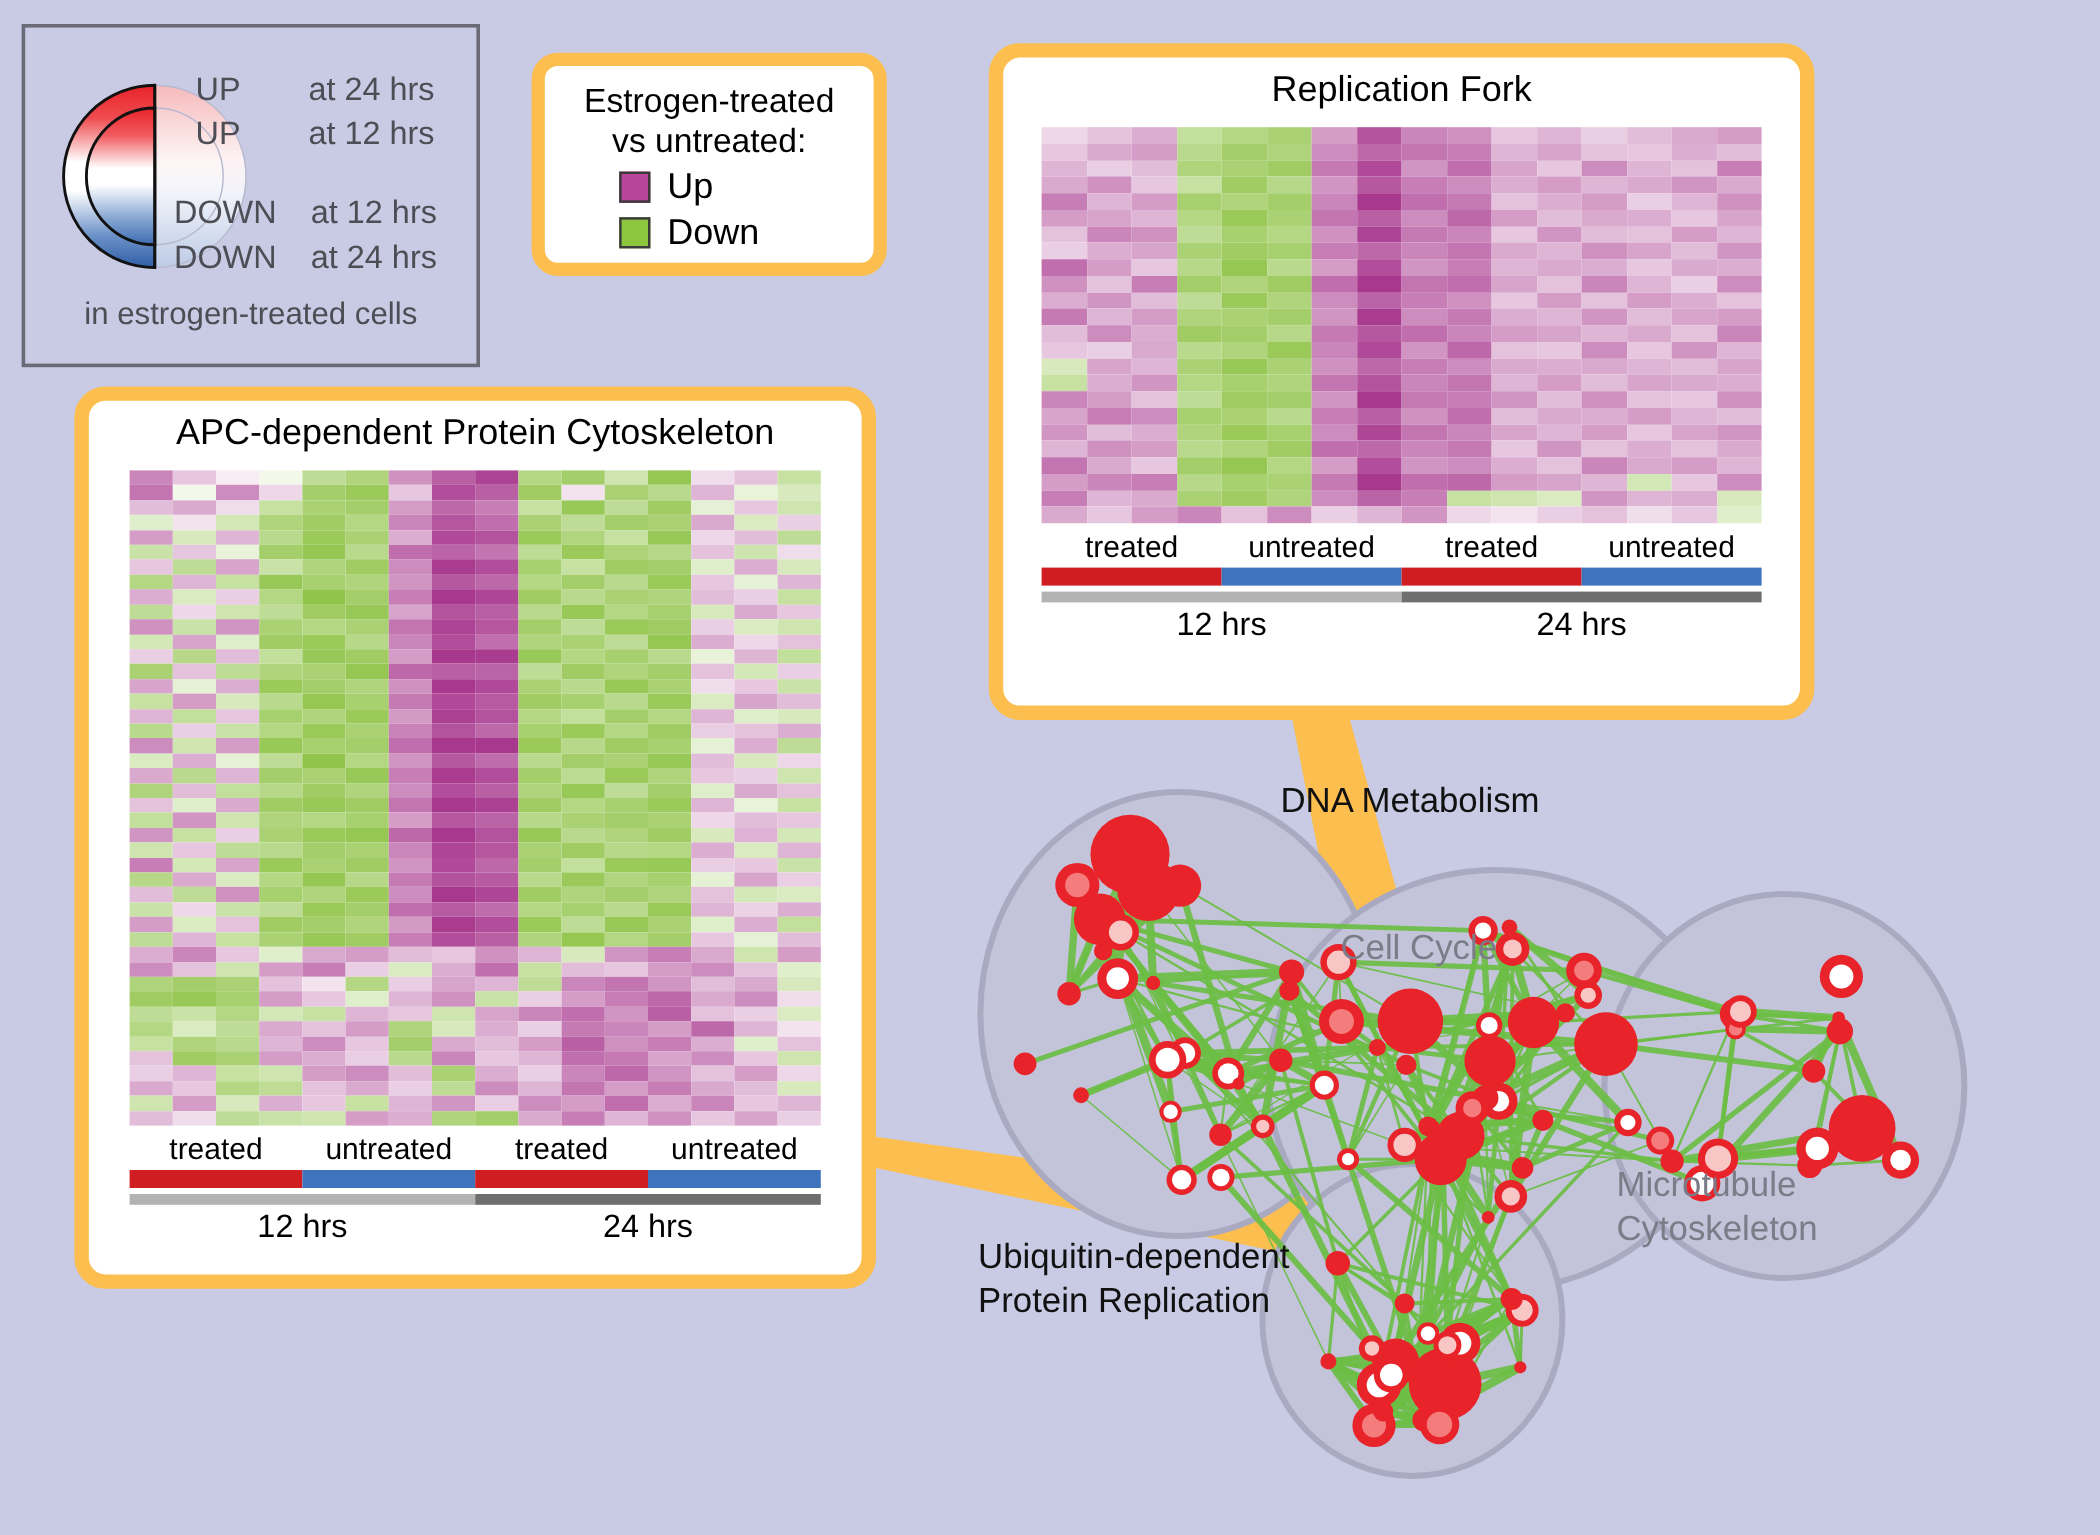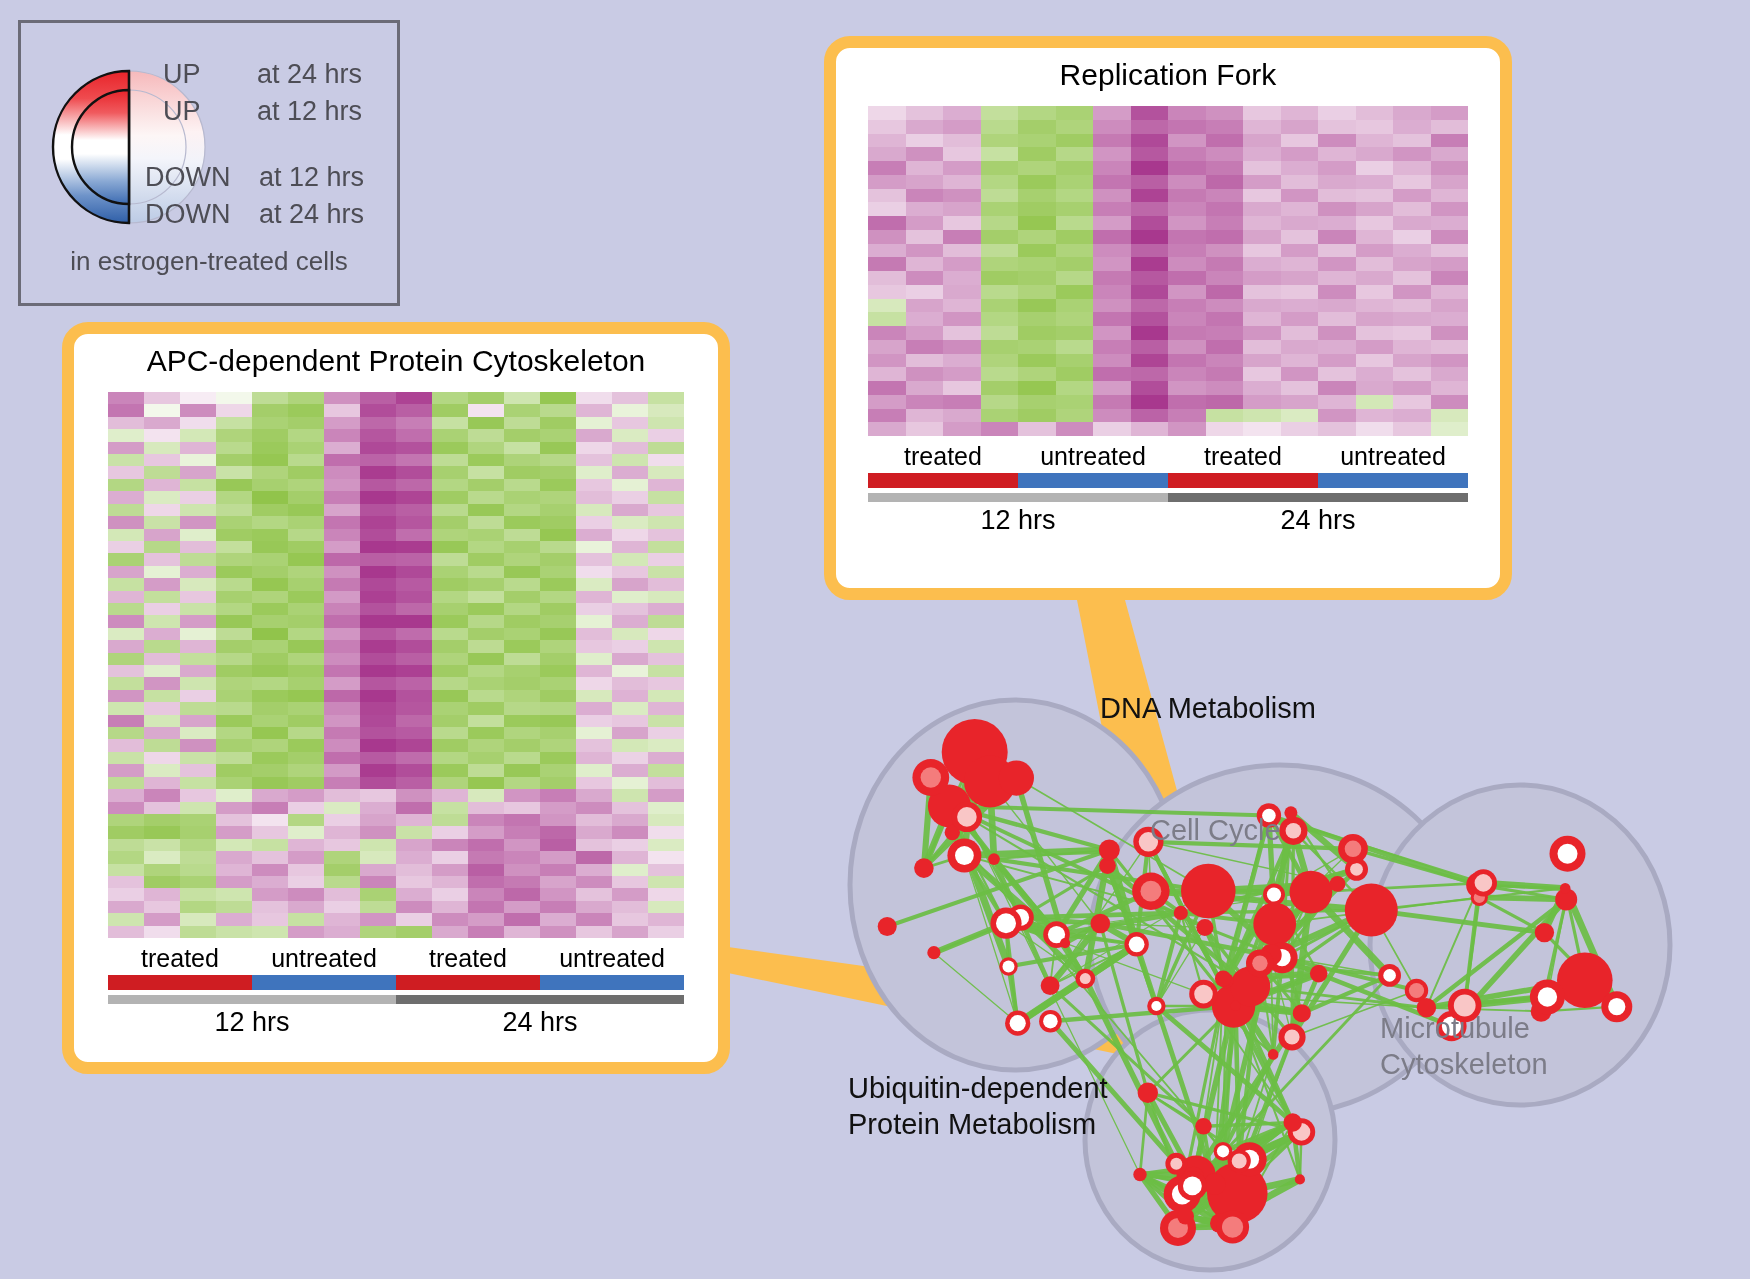--- a/index.html
+++ b/index.html
@@ -67,21 +67,21 @@
     flex:1;text-align:center;font-size:25px;color:#000;
   }
   .bar-row{display:flex;height:15px;margin-top:2px;}
   .bar-row .seg{flex:1;}
   .bar-row2{display:flex;height:9px;margin-top:5px;}
   .bar-row2 .seg{flex:1;}
   .hrs-row{display:flex;margin-top:3px;}
   .hrs-row span{flex:1;text-align:center;font-size:27px;color:#000;}
 
   
-  .network{position:absolute;left:780px;top:600px;width:960px;height:587px;margin-top:40px;}
+  .network{position:absolute;left:747px;top:600px;width:960px;height:587px;}
   .net-label{
     position:absolute;white-space:pre-line;font-size:29px;line-height:36px;
   }
   .net-label.dark{color:#111;}
   .net-label.gray{color:#7c7c88;}
 
   
   .connector{position:absolute;left:0;top:0;width:1750px;height:1279px;pointer-events:none;}
 </style>
 </head>
@@ -137,20 +137,34 @@
     <div class="legend-text" style="left:124px;top:139px;">DOWN</div>
     <div class="legend-text" style="left:238px;top:139px;">at 12 hrs</div>
     <div class="legend-text" style="left:124px;top:176px;">DOWN</div>
     <div class="legend-text" style="left:238px;top:176px;">at 24 hrs</div>
 
     <div class="legend-foot">
       <div>in estrogen-treated cells</div>
     </div>
   </div>
 
+  <div class="orange-panel key-panel">
+    <div class="key-title">
+      <div>Estrogen-treated</div>
+      <div>vs untreated:</div>
+    </div>
+    <div class="key-row">
+      <span class="key-sw" id="kc0" style="background: rgb(184, 69, 154);"></span>
+      <span class="key-lbl">Up</span>
+    </div>
+    <div class="key-row">
+      <span class="key-sw" id="kc1" style="background: rgb(140, 198, 63);"></span>
+      <span class="key-lbl">Down</span>
+    </div>
+  </div>
 
   <svg class="connector">
 
     <polygon points="1077,600 1125,600 1185,820 1212,800 1180,880 1090,850 1122,830" fill="#fcbe4e"></polygon>
 
     <polygon points="728,947 1162,1008 1160,988 1232,1035 1158,1082 1156,1062 728,973" fill="#fcbe4e"></polygon>
   </svg>
 
   <div class="network">
     <svg viewBox="0 0 960 679" width="960" height="679">
@@ -639,21 +653,21 @@
           <circle cx="452.6" cy="587.1" r="10.6" fill="#f47c7c"></circle>
           <circle cx="367.8" cy="452.7" r="10.2" fill="#e8242a"></circle>
         </g>
     </svg>
 
     <div class="net-label dark" style="left:320px;top:50px;">DNA Metabolism</div>
     <div class="net-label gray" style="left:370px;top:172px;">Cell Cycle</div>
     <div class="net-label gray" style="left:600px;top:370px;">Microtubule
 Cytoskeleton</div>
     <div class="net-label dark" style="left:68px;top:430px;">Ubiquitin-dependent
-Protein Metabolism</div>
+Protein Replication</div>
   </div>
 
   <div class="orange-panel" id="panel-replication" style="left:824px;top:36px;width:688px;height:564px;">
     <div class="panel-title">Replication Fork</div>
     <div class="hm-wrap" style="margin:14px 32px 0 32px;">
       <div class="hm" id="hm-replication" style="height: 330px; grid-template-columns: repeat(16, 1fr); grid-template-rows: repeat(24, 1fr);">
           <i style="background: rgb(238, 215, 232);"></i>
           <i style="background: rgb(228, 194, 220);"></i>
           <i style="background: rgb(219, 173, 209);"></i>
           <i style="background: rgb(195, 223, 156);"></i>

